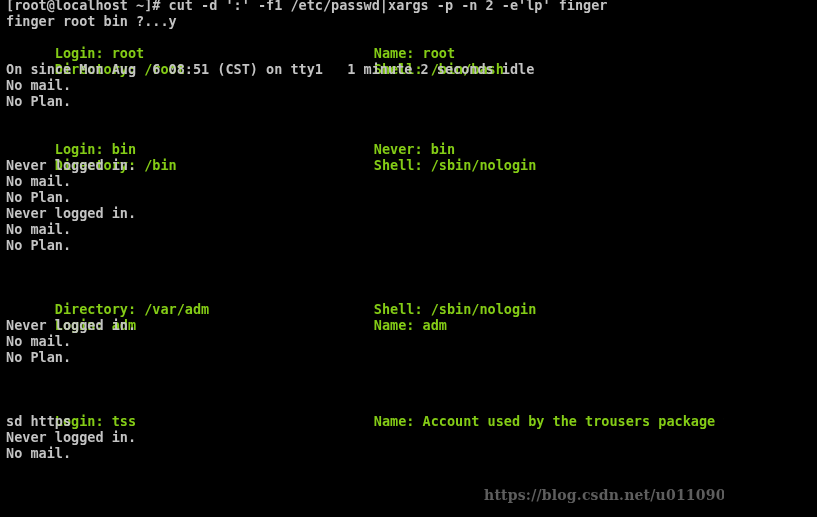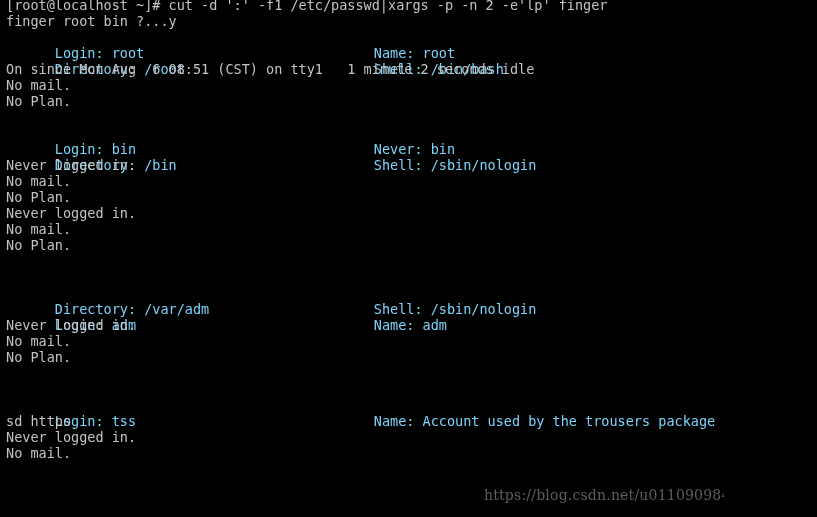--- a/index.html
+++ b/index.html
@@ -13,20 +13,21 @@
     overflow: hidden;
     font-family: "DejaVu Sans Mono", "Liberation Mono", monospace;
   }
 
   #terminal {
     position: relative;
     width: 724px;
     height: 517px;
     background: #000000;
     overflow: hidden;
+    font-weight: bold;
   }
 
   #screen {
     position: absolute;
     left: 0;
     top: -3px;
     width: 817px;
     padding-left: 6px;
     box-sizing: border-box;
   }
@@ -44,21 +45,21 @@
 
   .line.blank {
     color: transparent;
   }
 
   
   .row {
     height: 16px;
     line-height: 16px;
     font-size: 13.5px;
-    color: #7dd3fc;
+    color: #84cc16;
     white-space: pre;
     position: relative;
   }
   .row .col-left {
     display: inline-block;
     width: 319px;
     white-space: pre;
     vertical-align: top;
   }
   .row .col-right {

